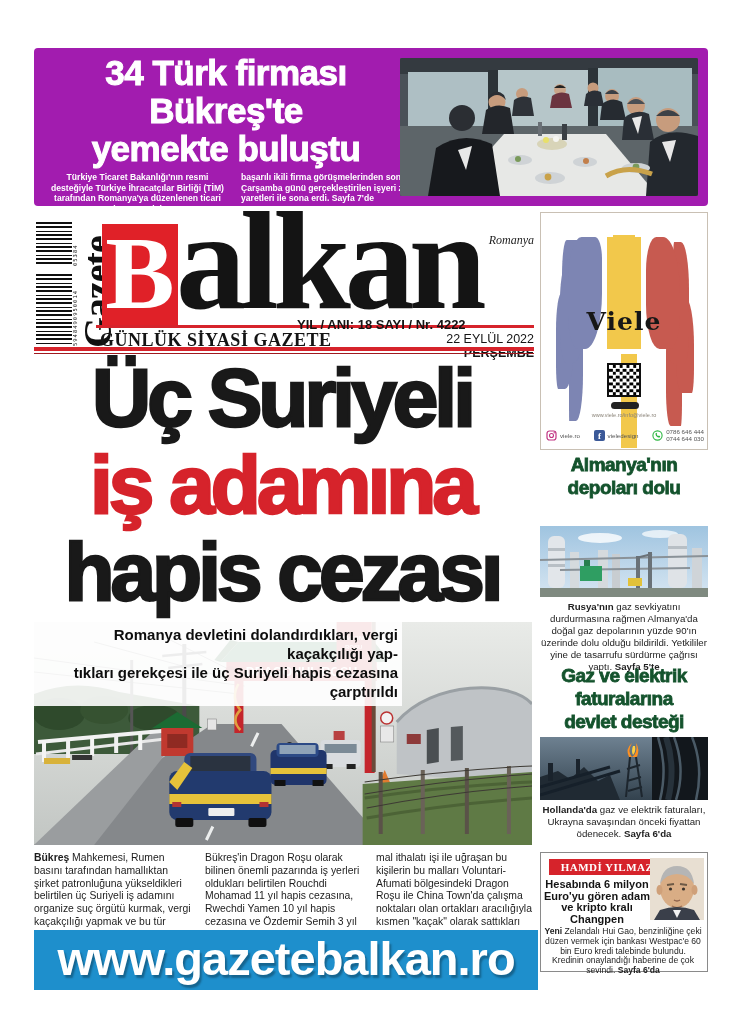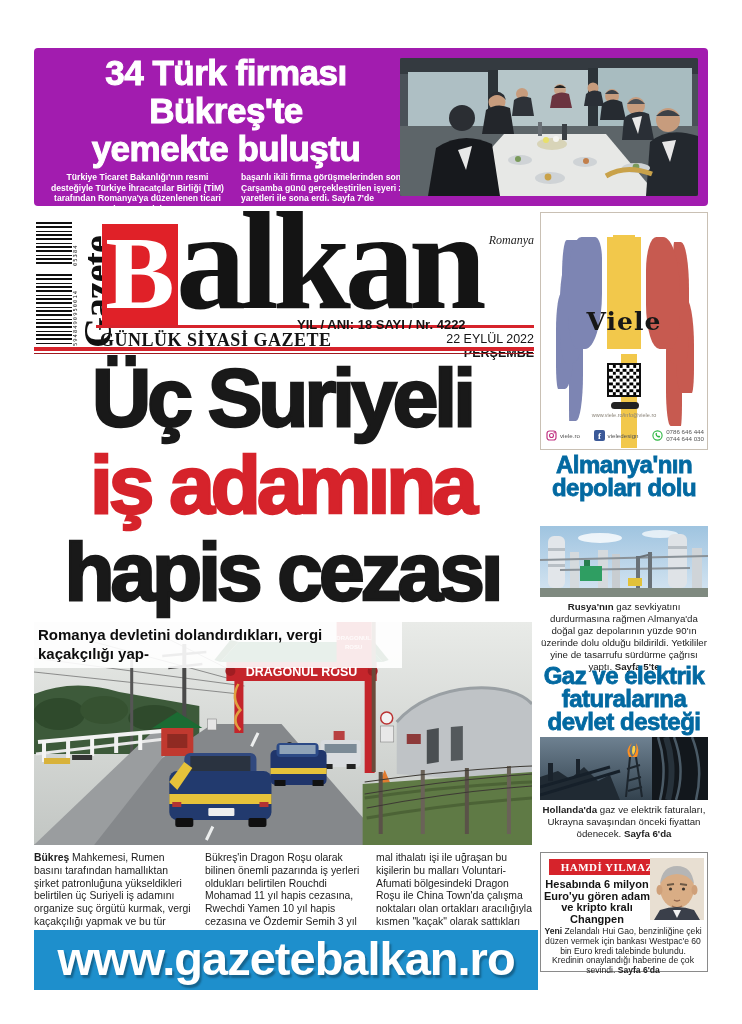--- a/index.html
+++ b/index.html
@@ -43,21 +43,21 @@
   
   .lead{position:absolute;left:28px;top:354px;width:508px;text-align:center;font-weight:700;letter-spacing:-4px;}
   .lead div{font-size:82px;line-height:87px;-webkit-text-stroke:2.5px currentColor;}
   .lead .l1,.lead .l3{color:#191919;}
   .lead .l2{color:#d6232b;}
 
   
   .photo{position:absolute;left:34px;top:622px;width:498px;height:223px;background:#cdd1ce;overflow:hidden;}
   .photo svg{position:absolute;left:0;top:0;}
   .subhead{position:absolute;left:0;top:0;width:360px;padding:3px 4px 5px;background:rgba(255,255,255,.9);
-           font-weight:700;font-size:15px;line-height:19px;text-align:left;color:#0d0d0d;z-index:2;}
+           font-weight:700;font-size:15px;line-height:19px;text-align:right;color:#0d0d0d;z-index:2;}
 
   
   .cols{position:absolute;left:34px;top:852px;width:500px;display:flex;gap:13px;font-size:10.4px;line-height:12.8px;color:#1c1c1c;}
   .cols>div{flex:1;}
   .bold{font-weight:700;}
 
   
   .banner{position:absolute;left:34px;top:930px;width:504px;height:60px;background:#1e8fcc;color:#fff;
           font-weight:700;font-size:47px;line-height:58px;text-align:center;letter-spacing:-1px;
           text-shadow:2px 3px 2px rgba(0,0,0,.3);}
@@ -76,22 +76,22 @@
   .qr{position:absolute;left:66px;top:150px;width:34px;height:34px;border:2px solid #101010;box-sizing:border-box;
       background:conic-gradient(#000 25%,#fff 0 50%,#000 0 75%,#fff 0) 0 0/6.8px 6.8px;}
   .qr-pill{position:absolute;left:70px;top:189px;width:28px;height:7px;background:#222;border-radius:4px;}
   .ad-url{position:absolute;left:0;top:199px;width:100%;text-align:center;font-size:5.5px;color:#8a8378;}
   .ad-social{position:absolute;left:5px;bottom:7px;width:158px;display:flex;align-items:center;justify-content:space-between;
              font-size:6.2px;color:#555;}
   .soc{display:flex;align-items:center;gap:3px;}
   .soc .ph{line-height:7px;}
 
   
-  .rhead{position:absolute;left:540px;width:168px;text-align:center;font-weight:700;font-size:24px;line-height:23px;
-         letter-spacing:-.5px;color:#0369a1;-webkit-text-stroke:.8px currentColor;}
+  .rhead{position:absolute;left:540px;width:168px;text-align:center;font-weight:700;font-size:19px;line-height:23px;
+         letter-spacing:-.5px;color:#14532d;-webkit-text-stroke:.8px currentColor;}
   .a1h{top:453px;}
   .a2h{top:664px;}
   .rphoto{position:absolute;left:540px;width:168px;overflow:hidden;}
   .a1p{top:526px;height:71px;}
   .a2p{top:737px;height:63px;}
   .rtext{position:absolute;left:540px;width:168px;font-size:9.7px;line-height:12px;text-align:center;color:#222;}
   .a1t{top:601px;}
   .a2t{top:804px;}
 
   
@@ -190,20 +190,21 @@
 
   <div class="lead">
     <div class="l1">Üç Suriyeli</div>
     <div class="l2">iş adamına</div>
     <div class="l3">hapis cezası</div>
   </div>
 
   <div class="photo">
     <div class="subhead">
       <div>Romanya devletini dolandırdıkları, vergi kaçakçılığı yap-</div>
+      <div>tıkları gerekçesi ile üç Suriyeli hapis cezasına çarptırıldı</div>
     </div>
     <svg width="498" height="223" viewBox="0 0 497 223" preserveAspectRatio="none">
       <defs>
         <linearGradient id="sky" x1="0" y1="0" x2="0" y2="1">
           <stop offset="0" stop-color="#e9ebe8"></stop>
             <stop offset="1" stop-color="#c2c6c3"></stop>
         </linearGradient>
       </defs>
       <rect width="497" height="223" fill="url(#sky)"></rect>
 

